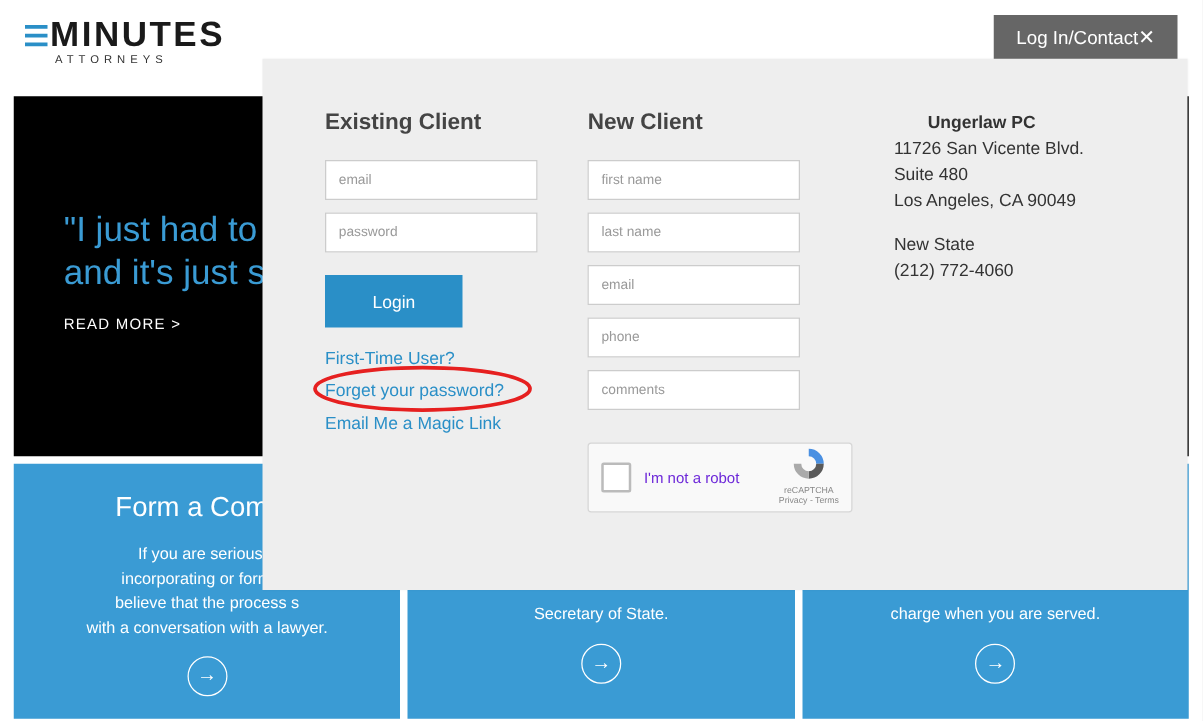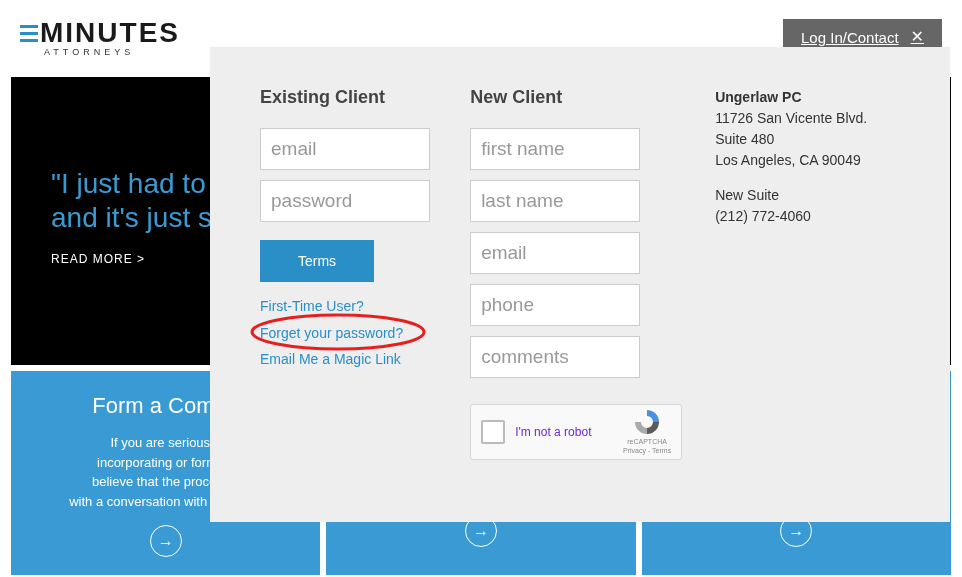--- a/index.html
+++ b/index.html
@@ -9,21 +9,21 @@
       width: 962px;
       height: 577px;
       overflow: hidden;
       position: relative;
     }
 
     
     .header {
       display: flex;
       justify-content: space-between;
-      align-items: center;
+      align-items: flex-start;
       padding: 12px 20px 0 20px;
       height: 62px;
     }
     .logo {
       display: flex;
       flex-direction: column;
       align-items: flex-start;
     }
     .logo-main {
       font-size: 28px;
@@ -53,23 +53,21 @@
       margin-top: -2px;
     }
     .login-contact-btn {
       background: #666;
       color: #fff;
       border: none;
       padding: 10px 18px;
       font-size: 15px;
       display: flex;
       align-items: center;
-      gap: 12px;
       cursor: pointer;
-      text-decoration: underline;
     }
     .login-contact-btn .x-icon {
       font-size: 16px;
       line-height: 1;
     }
 
     
     .hero {
       position: absolute;
       top: 77px;
@@ -154,21 +152,21 @@
     .panel-heading {
       font-size: 18px;
       font-weight: 600;
       color: #444;
       margin-bottom: 20px;
     }
     .panel input, .panel textarea {
       width: 170px;
       padding: 9px 10px;
       border: 1px solid #ccc;
-      font-size: 19px;
+      font-size: 11px;
       color: #555;
       margin-bottom: 10px;
       background: #fff;
       font-family: inherit;
     }
     .panel input::placeholder { color: #999; }
     .btn-primary {
       background: #2a8fc7;
       color: #fff;
       border: none;
@@ -196,21 +194,21 @@
       left: -14px;
       width: 184px;
       height: 42px;
       pointer-events: none;
     }
     .contact-text {
       font-size: 14px;
       color: #333;
       line-height: 1.5;
     }
-    .contact-text strong { font-weight: 600; }
+    .contact-text strong { font-weight: 600; margin-left: 27px; }
     .contact-block { margin-bottom: 14px; }
 
     
     .recaptcha {
       width: 212px;
       height: 56px;
       background: #f9f9f9;
       border: 1px solid #d6d6d6;
       border-radius: 3px;
       display: flex;
@@ -289,21 +287,21 @@
     <div class="card-arrow">→</div>
   </div>
 </div>
 
 <div class="panel">
 
   <div class="panel-col">
     <div class="panel-heading">Existing Client</div>
     <input type="text" placeholder="email" style="">
     <input type="password" placeholder="password" style="">
-    <button class="btn-primary">Terms</button>
+    <button class="btn-primary">Login</button>
     <a class="panel-link">First-Time User?</a>
     <div class="forgot-wrap">
       <a class="panel-link">Forget your password?</a>
       <svg class="forgot-circle" viewBox="0 0 184 42">
         <ellipse cx="92" cy="21" rx="86" ry="17" fill="none" stroke="#e62020" stroke-width="3"></ellipse>
       </svg>
     </div>
     <a class="panel-link">Email Me a Magic Link</a>
   </div>
 
@@ -330,18 +328,18 @@
   </div>
 
   <div class="panel-col contact">
     <div class="contact-text contact-block">
       <strong>Ungerlaw PC</strong><br>
       <span>11726 San Vicente Blvd.</span><br>
       <span>Suite 480</span><br>
       <span>Los Angeles, CA 90049</span>
     </div>
     <div class="contact-text contact-block">
-      <span>New Suite</span><br>
+      <span>New State</span><br>
       <span>(212) 772-4060</span>
     </div>
   </div>
 
 </div>
 
 </body></html>

